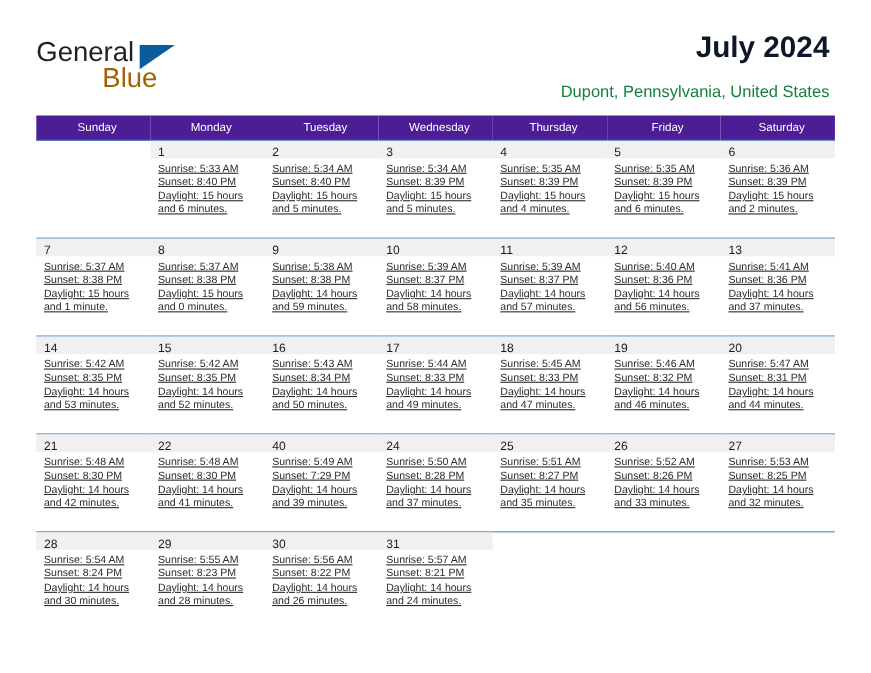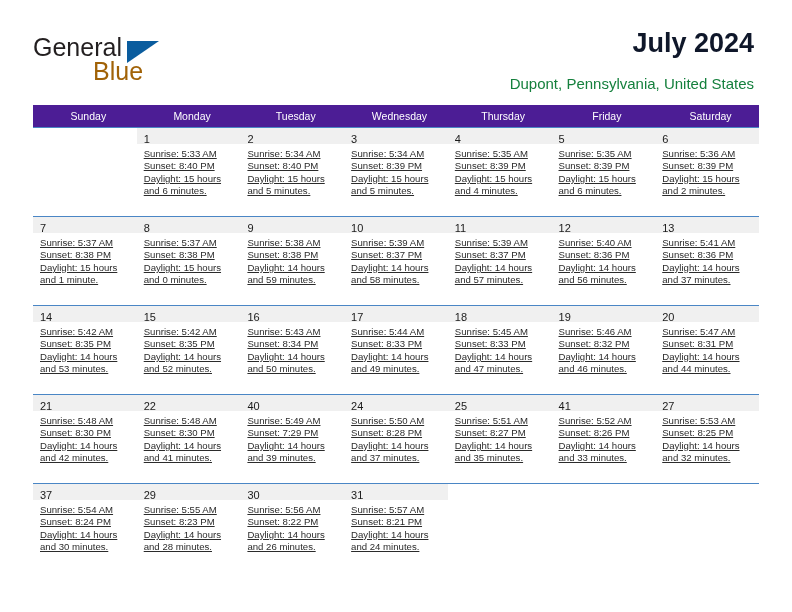--- a/index.html
+++ b/index.html
@@ -376,39 +376,39 @@
           </td>
           <td class="daycell filled">
             <div class="daynum-band"><span class="daynum">25</span></div>
             <div class="info">
               <div>Sunrise: 5:51 AM</div>
               <div>Sunset: 8:27 PM</div>
               <div class="daylight">Daylight: 14 hours and 35 minutes.</div>
             </div>
           </td>
           <td class="daycell filled">
-            <div class="daynum-band"><span class="daynum">41</span></div>
+            <div class="daynum-band"><span class="daynum">26</span></div>
             <div class="info">
               <div>Sunrise: 5:52 AM</div>
               <div>Sunset: 8:26 PM</div>
               <div class="daylight">Daylight: 14 hours and 33 minutes.</div>
             </div>
           </td>
           <td class="daycell filled">
             <div class="daynum-band"><span class="daynum">27</span></div>
             <div class="info">
               <div>Sunrise: 5:53 AM</div>
               <div>Sunset: 8:25 PM</div>
               <div class="daylight">Daylight: 14 hours and 32 minutes.</div>
             </div>
           </td>
         </tr>
         <tr class="weekrow">
           <td class="daycell filled">
-            <div class="daynum-band"><span class="daynum">37</span></div>
+            <div class="daynum-band"><span class="daynum">28</span></div>
             <div class="info">
               <div>Sunrise: 5:54 AM</div>
               <div>Sunset: 8:24 PM</div>
               <div class="daylight">Daylight: 14 hours and 30 minutes.</div>
             </div>
           </td>
           <td class="daycell filled">
             <div class="daynum-band"><span class="daynum">29</span></div>
             <div class="info">
               <div>Sunrise: 5:55 AM</div>

